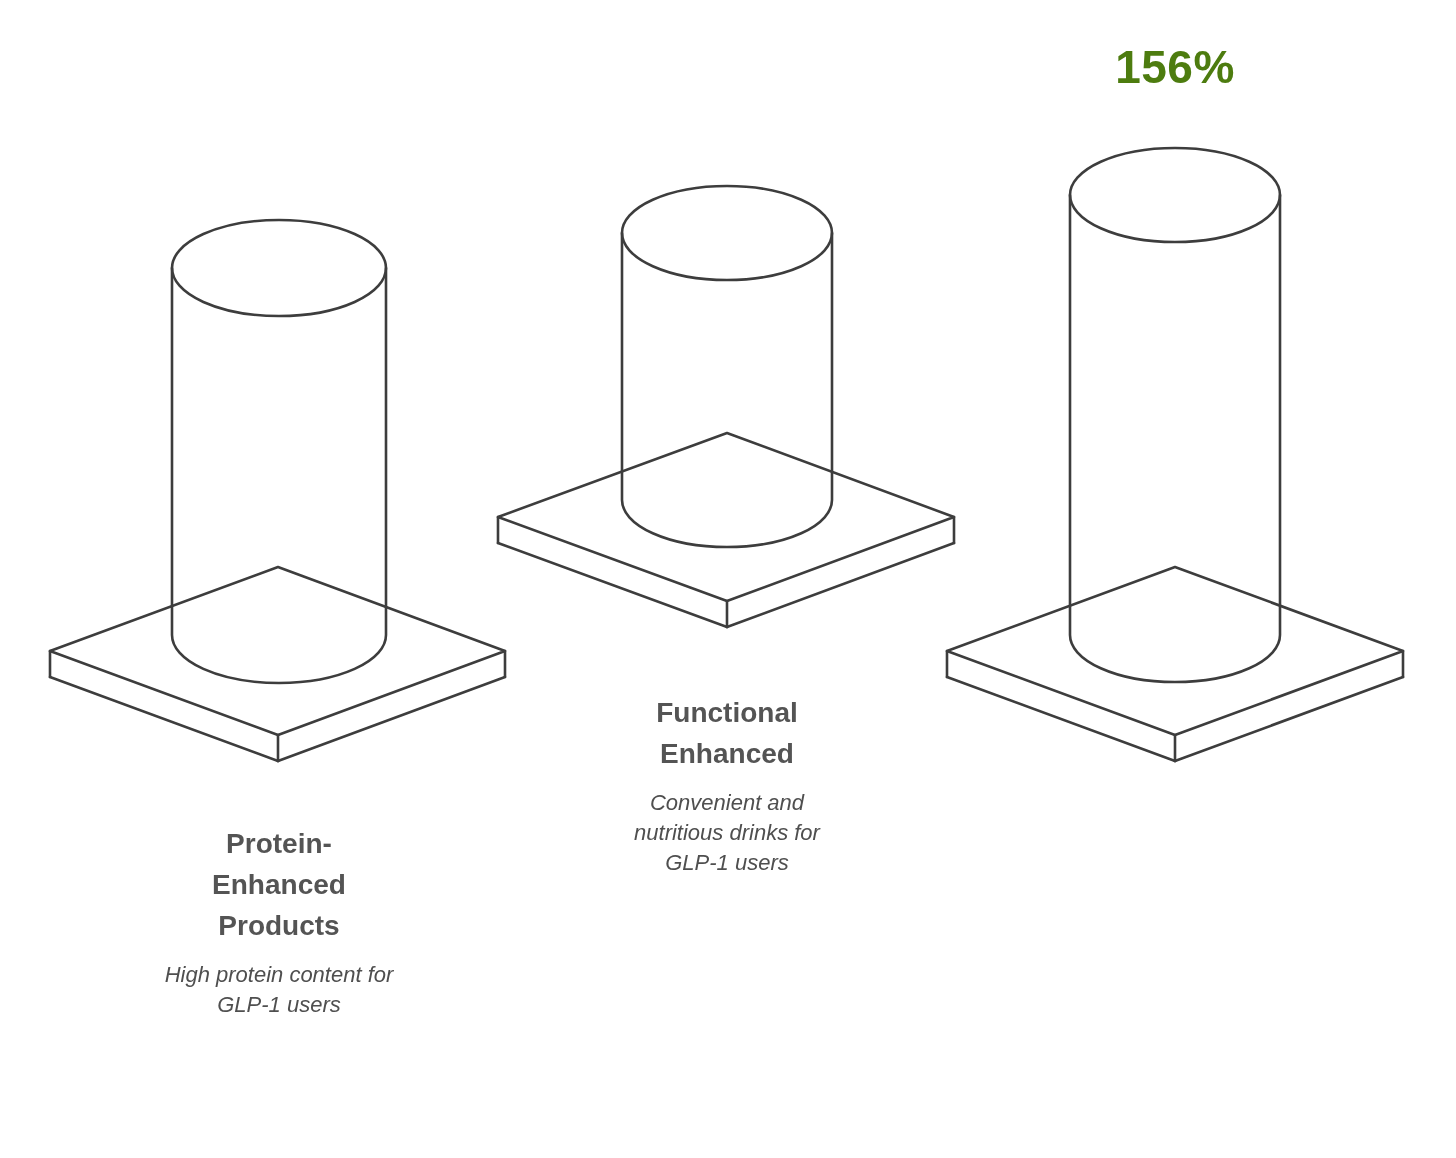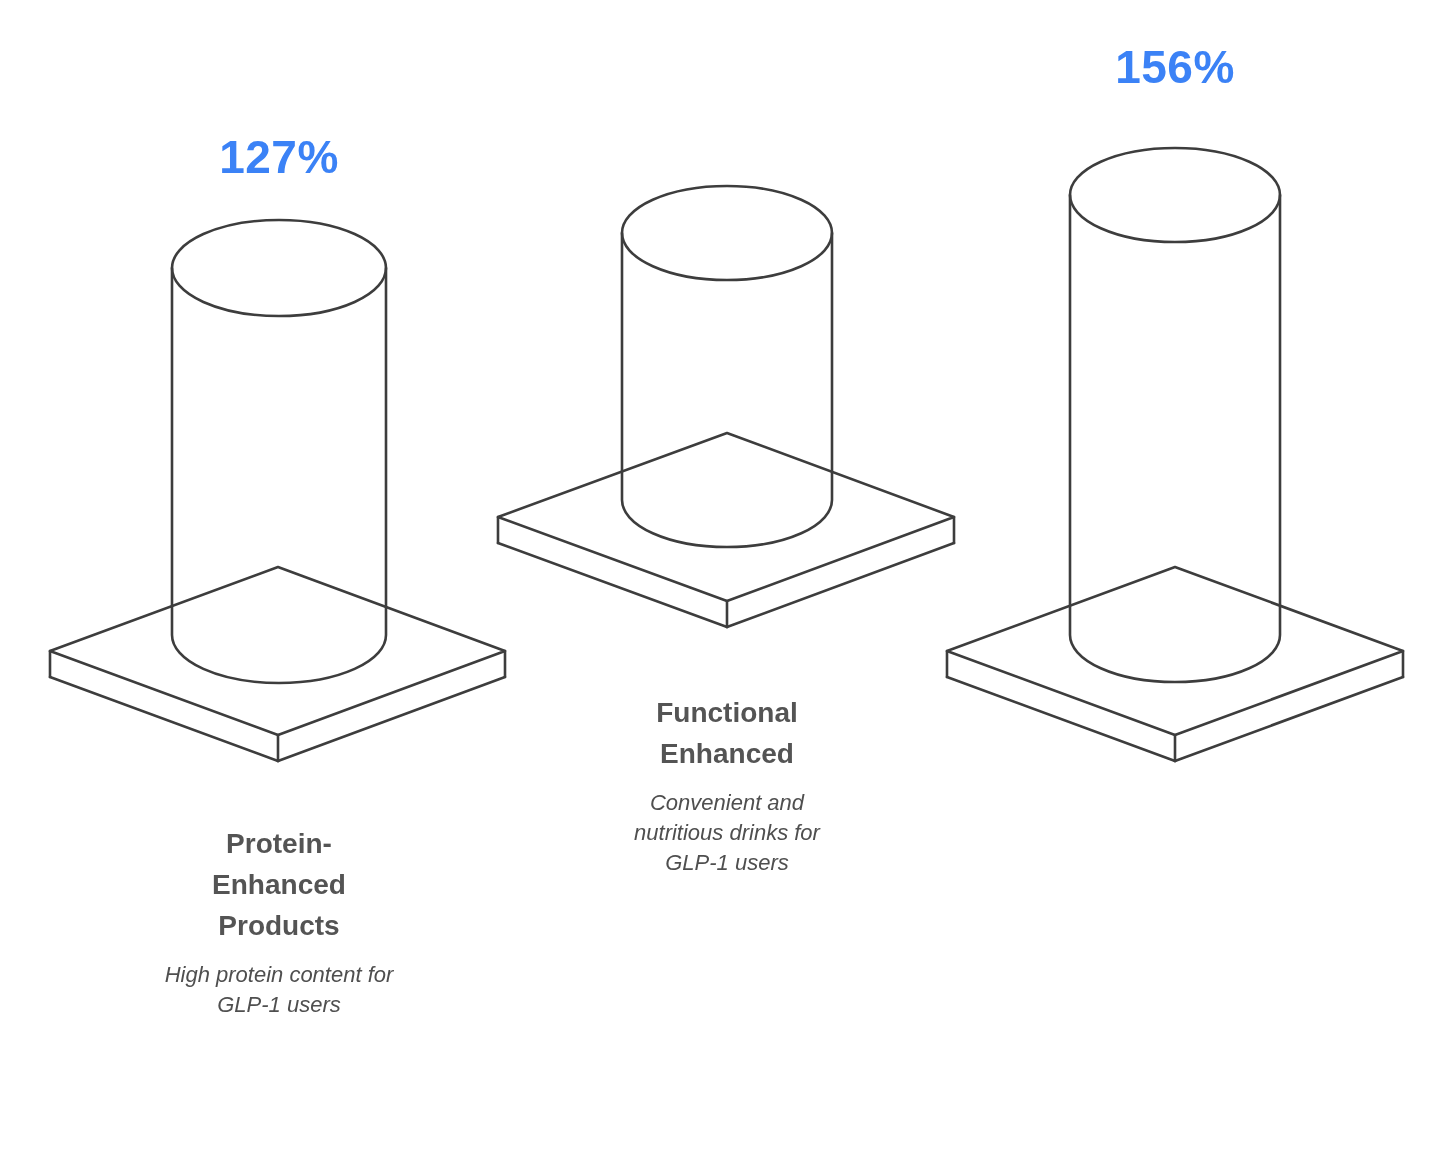--- a/index.html
+++ b/index.html
@@ -12,21 +12,21 @@
   }
   .stage{position:absolute;inset:0;width:1456px;height:1158px;}
   svg.iso{position:absolute;left:0;top:0;width:1456px;height:1158px;}
   .iso-line{fill:none;stroke:#3d3d3d;stroke-width:2.6;stroke-linejoin:round;stroke-linecap:round;}
   .pct{
     position:absolute;
     text-align:center;
     font-weight:bold;
     font-size:46px;
     letter-spacing:0.5px;
-    color:#3b82f6;
+    color:#4d7c0f;
     white-space:nowrap;
   }
   .caption{position:absolute;text-align:center;}
   .cap-title{
     font-weight:bold;
     font-size:28px;
     line-height:41px;
     color:#545454;
     margin:0;
   }
@@ -80,21 +80,20 @@
       <path class="iso-line" d="M 947 651 L 947 677"></path>
       <path class="iso-line" d="M 1403 651 L 1403 677"></path>
       <path class="iso-line" d="M 1175 735 L 1175 761"></path>
       <path class="iso-line" d="M 947 677 L 1175 761"></path>
       <path class="iso-line" d="M 1175 761 L 1403 677"></path>
       <path class="iso-line" d="M 1070 195 L 1070 635 A 105 47 0 0 0 1280 635 L 1280 195"></path>
       <ellipse class="iso-line" cx="1175" cy="195" rx="105" ry="47"></ellipse>
     </g>
   </svg>
 
-  <div class="pct" style="left:129px;top:130px;width:300px;">127%</div>
 
 
   <div class="pct" style="left:1025px;top:40px;width:300px;">156%</div>
 
   <div class="caption" style="left:79px;top:823px;width:400px;">
     <p class="cap-title">
       <span>Protein-</span><br>
       <span>Enhanced</span><br>
       <span>Products</span>
     </p>

